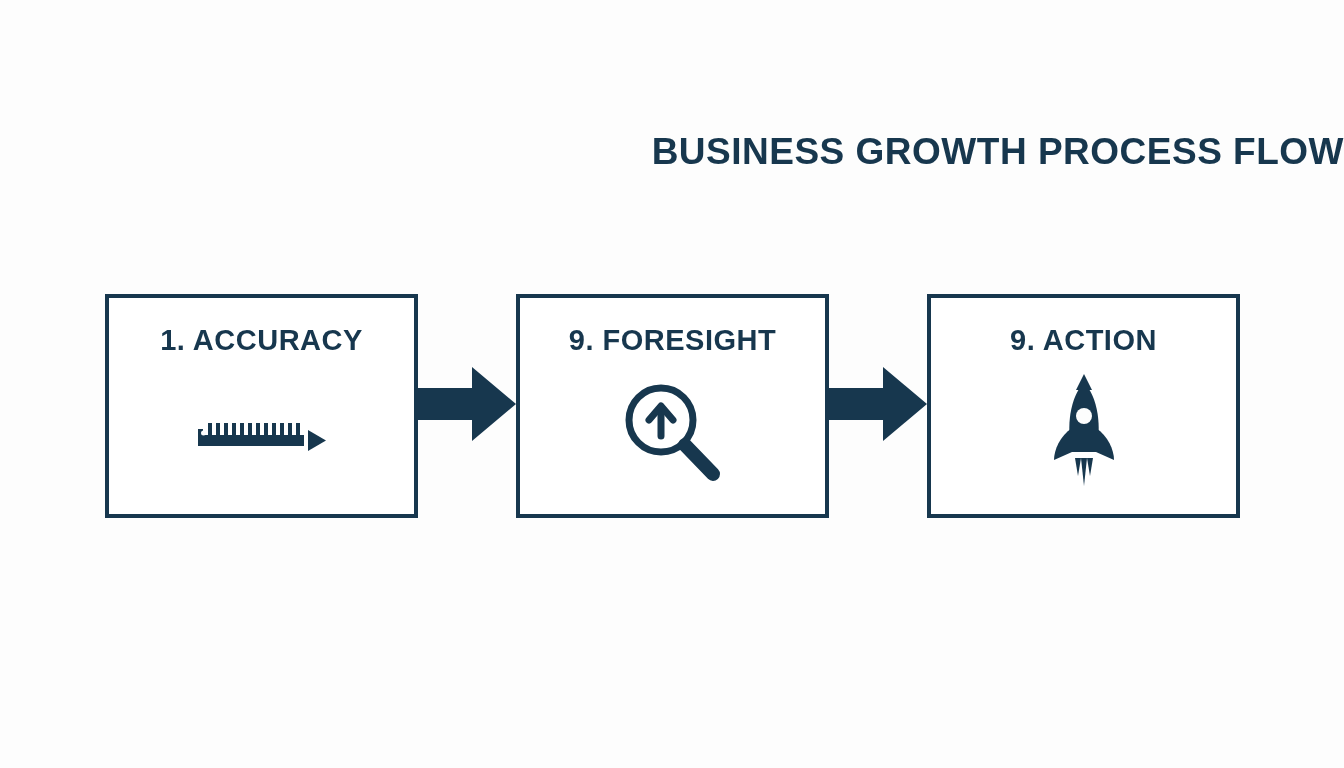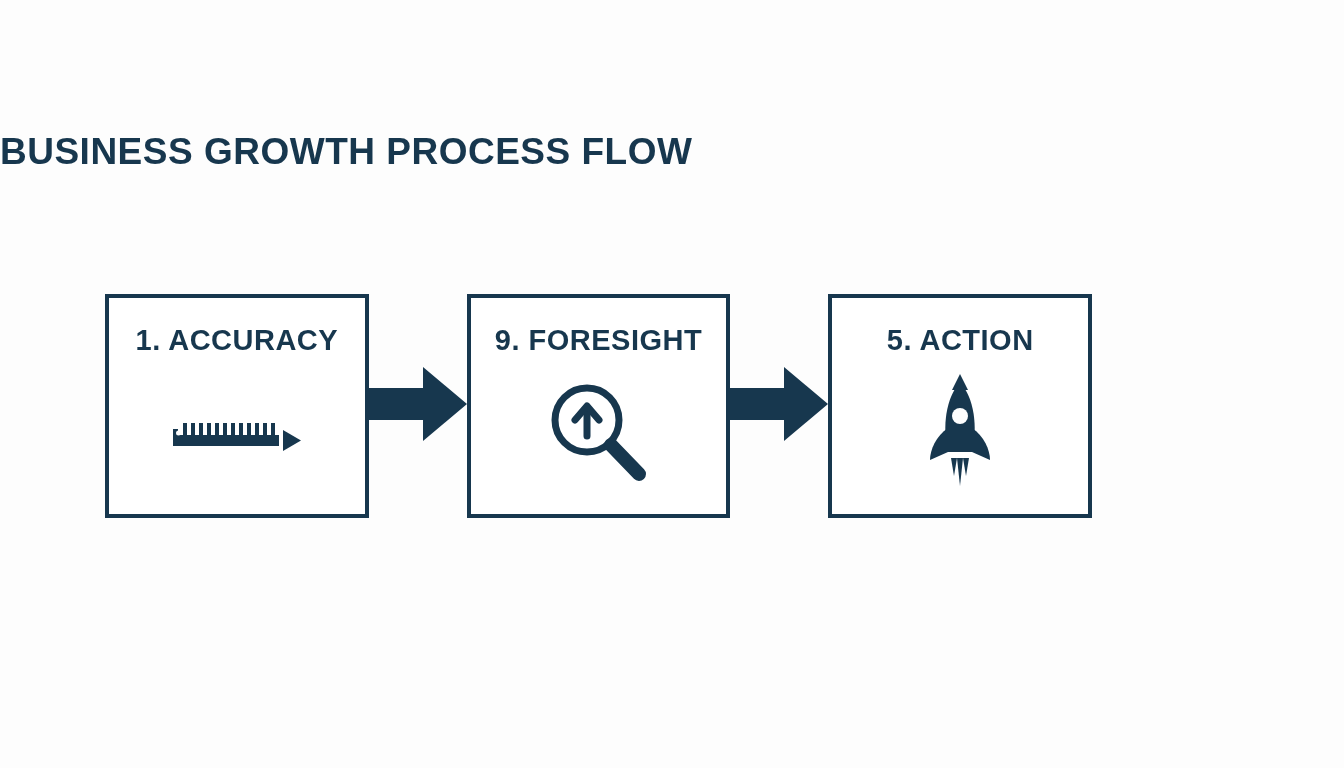--- a/index.html
+++ b/index.html
@@ -13,32 +13,32 @@
     width: 1344px;
     height: 768px;
     background: #fdfdfd;
     overflow: hidden;
   }
   .diagram-title {
     position: absolute;
     top: 131px;
     left: 0;
     width: 100%;
-    text-align: left;
+    text-align: right;
     font-size: 37px;
     font-weight: 700;
     letter-spacing: 0.5px;
     color: #17374e;
     margin: 0;
   }
   .flow-row {
     position: absolute;
     top: 294px;
     left: 105px;
-    width: 987px;
+    width: 1135px;
     height: 224px;
     display: flex;
     justify-content: space-between;
     align-items: stretch;
   }
   .step-box {
     width: 305px;
     height: 216px;
     border: 4px solid #17374e;
     background: #ffffff;
@@ -144,21 +144,21 @@
         <svg width="98" height="74" viewBox="0 0 98 74" aria-hidden="true">
           <g fill="#17374e">
             <rect x="0" y="21" width="56" height="32"></rect>
             <polygon points="54,0 98,37 54,74"></polygon>
           </g>
         </svg>
       </span>
     </div>
 
     <div class="step-box">
-      <div class="step-label">5. ACTION</div>
+      <div class="step-label">9. ACTION</div>
       <div class="step-icon-area">
         <span>
           <svg width="84" height="120" viewBox="0 0 84 120" aria-hidden="true">
             <g fill="#17374e">
 
               <polygon points="42,0 50,16 34,16"></polygon>
 
               <path d="M42,8 C56,24 60,52 54,78 L30,78 C24,52 28,24 42,8 Z"></path>
 
               <circle cx="42" cy="42" r="8" fill="#fdfdfd"></circle>

